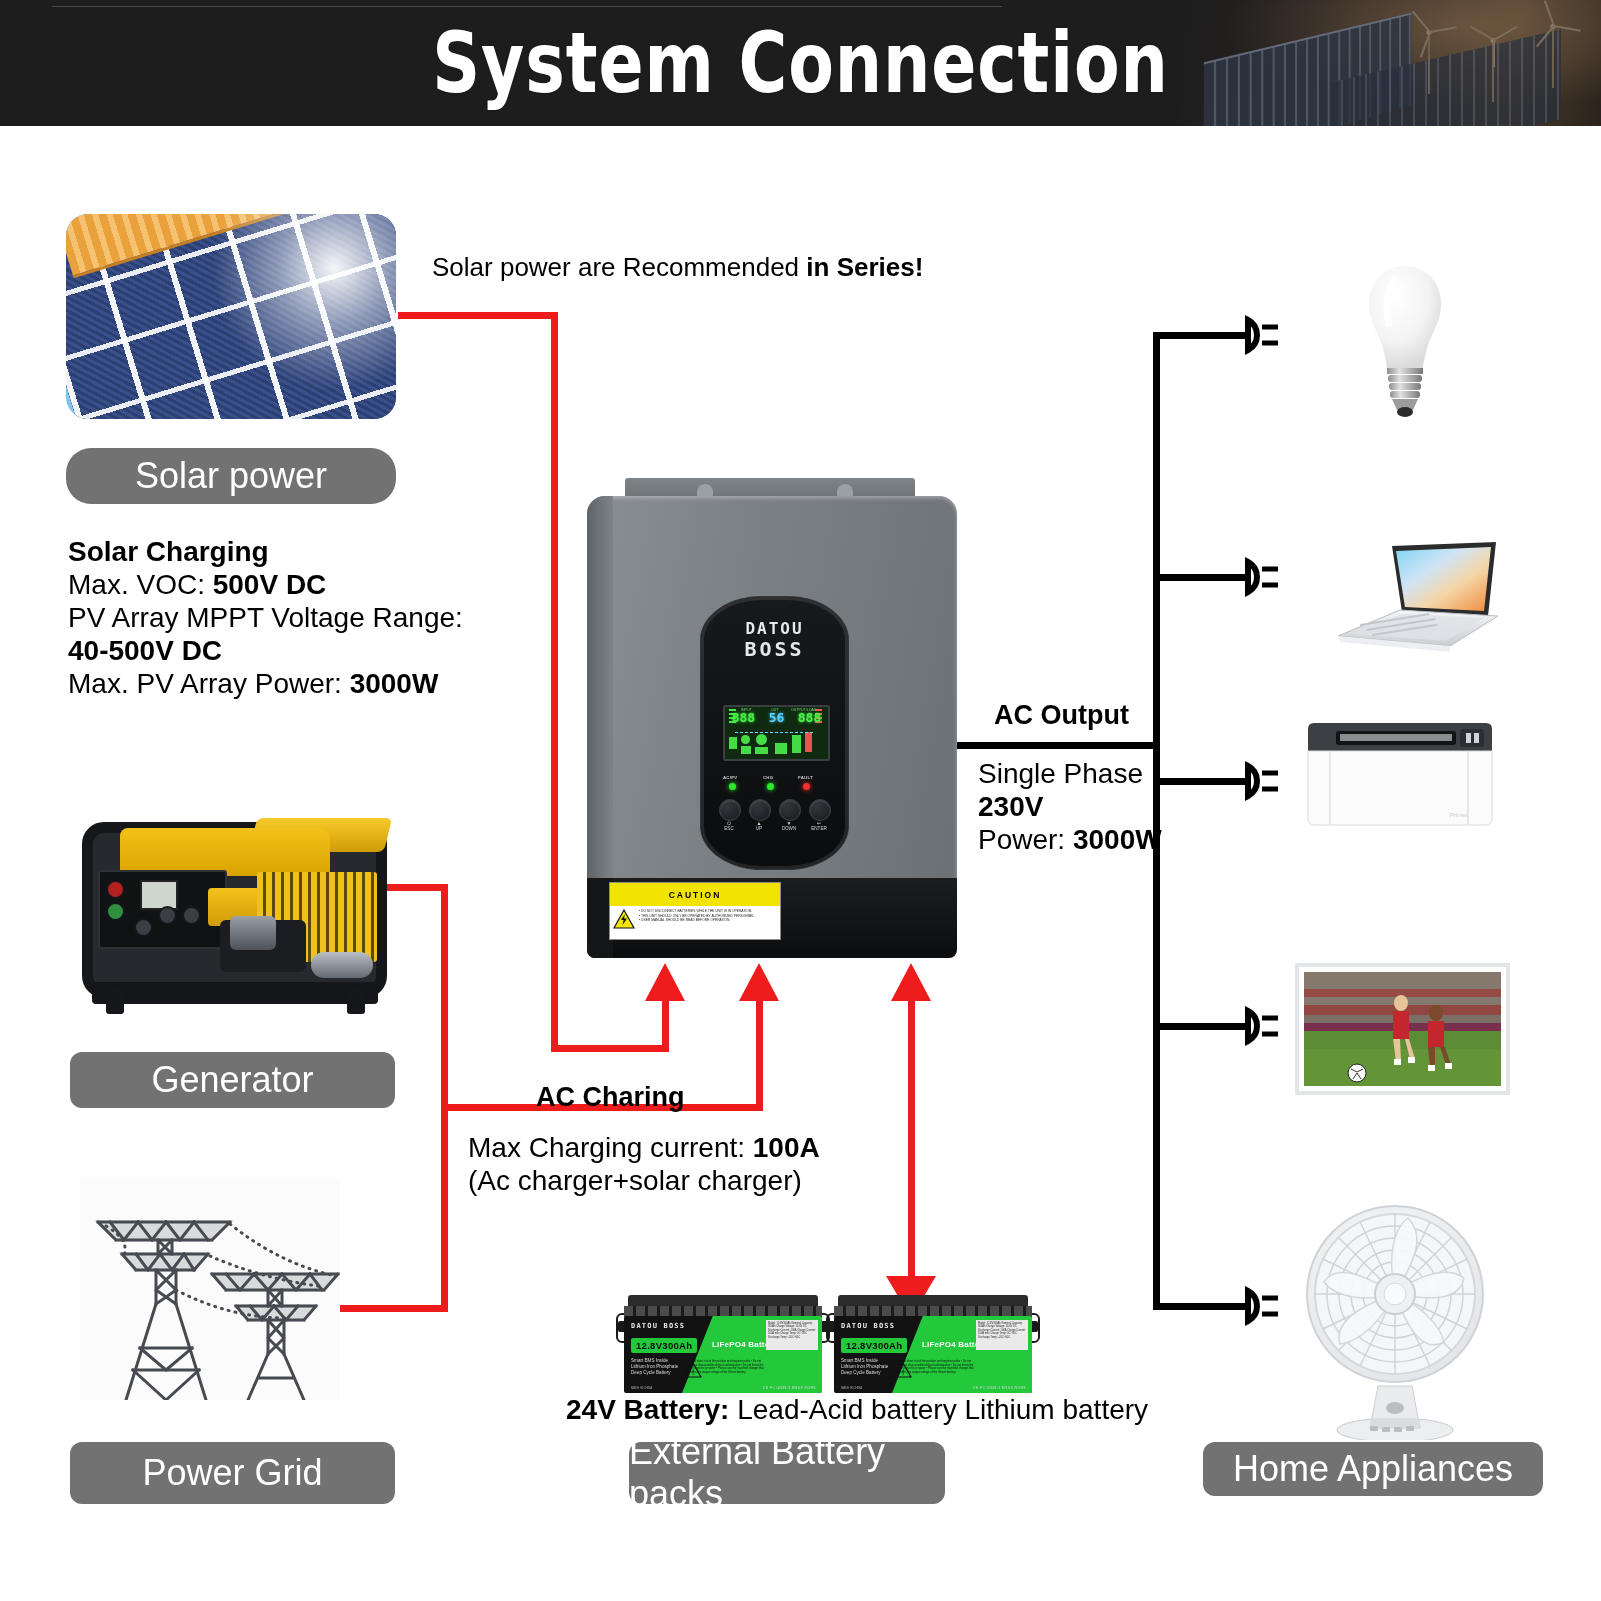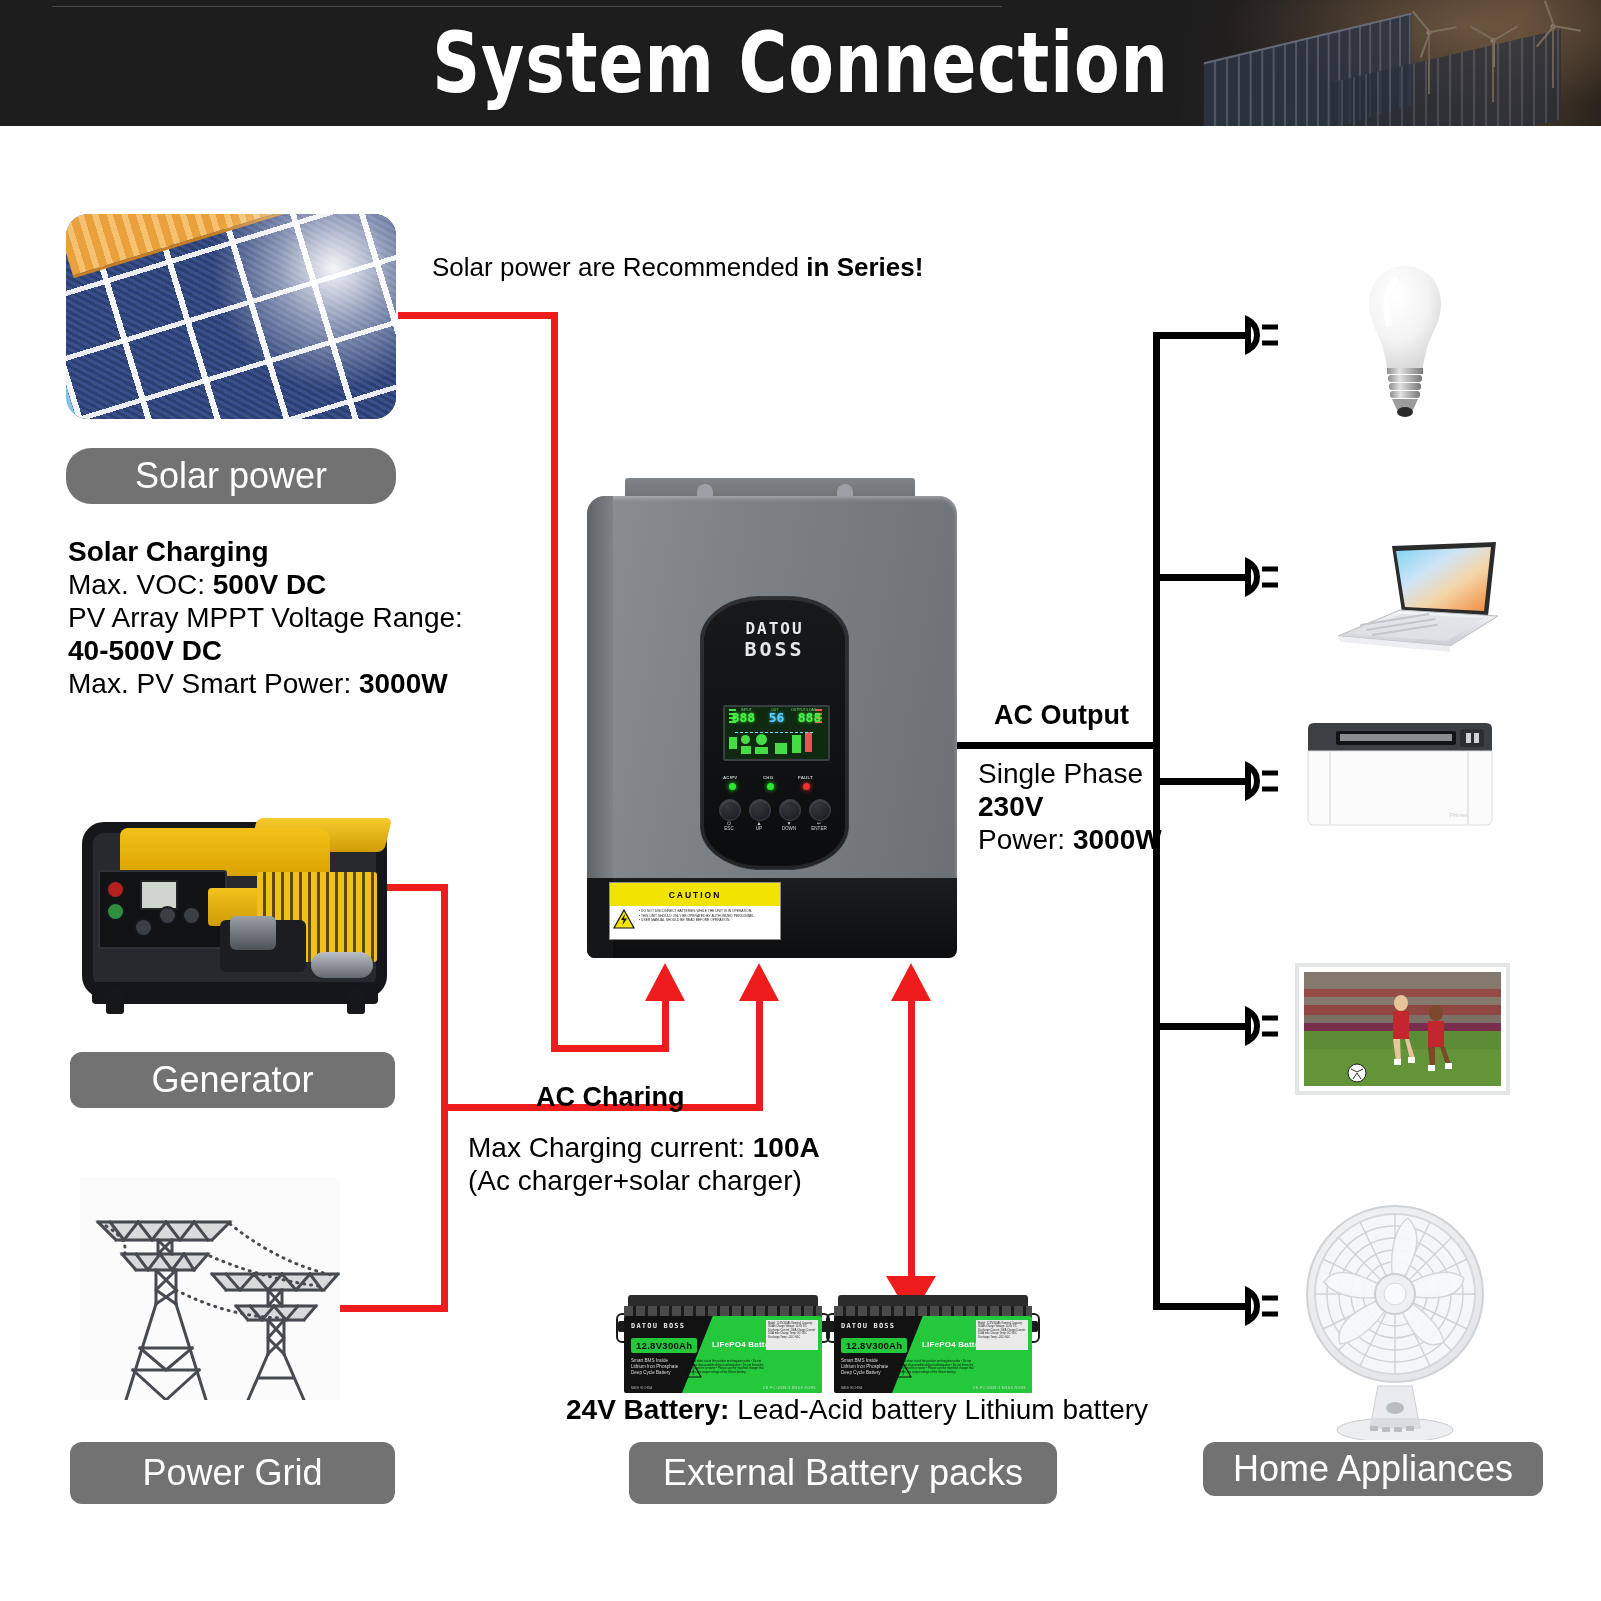--- a/index.html
+++ b/index.html
@@ -320,21 +320,21 @@
 
   <div class="abs" style="left:432px;top:252px;">
     <span class="hdtxt" style="font-weight:normal;margin-top:42px;">Solar power are Recommended </span><span class="hdtxt">in Series!</span>
   </div>
 
   <div class="abs" style="left:68px;top:535px;">
     <div class="txt" style="font-weight:bold;">Solar Charging</div>
     <div class="txt"><span>Max. VOC: </span><b>500V DC</b></div>
     <div class="txt"><span>PV Array MPPT Voltage Range:</span><b></b></div>
     <div class="txt"><span></span><b>40-500V DC</b></div>
-    <div class="txt"><span>Max. PV Smart Power: </span><b>3000W</b></div>
+    <div class="txt"><span>Max. PV Array Power: </span><b>3000W</b></div>
   </div>
 
   <div id="gen-photo" class="abs">
     <div id="gen-frame"></div>
     <div id="gen-tank2"></div>
     <div id="gen-tank"></div>
     <div id="gen-panel">
       <div class="kn rd" style="left:6px;top:8px;"></div>
       <div class="kn gr" style="left:6px;top:30px;"></div>
       <div class="scr"></div>
@@ -545,21 +545,21 @@
       <div class="bat-warn">• Do not short circuit the positive and negative poles  • Do not modify or disassemble without authorization  • Do not throw the battery into fire or water  • Please use the matched charger that matches the output voltage of the lithium battery</div>
       <div class="bat-foot">CE FC UN38.3 MSDS ROHS</div>
       <div class="bat-foot2">MADE IN CHINA</div>
     </div>
   </div>
 
   <div class="abs" style="left:566px;top:1394px;">
     <span class="hdtxt" style="font-size:28px;">24V Battery:</span><span class="hdtxt" style="font-size:28px;font-weight:normal;"> Lead-Acid battery Lithium battery</span>
   </div>
 
-  <div class="pill abs" style="left:629px;top:1442px;width:428px;height:62px;">
+  <div class="pill abs" style="left:629px;top:1442px;width:316px;height:62px;">
     <span>External Battery packs</span>
   </div>
 
   <svg id="bulb" class="abs" viewBox="0 0 80 160">
     <defs>
       <radialGradient id="bg1" cx="38%" cy="30%" r="72%">
         <stop offset="0%" stop-color="#ffffff"></stop>
         <stop offset="62%" stop-color="#f3f3f3"></stop>
         <stop offset="100%" stop-color="#d9d9d9"></stop>
       </radialGradient>

